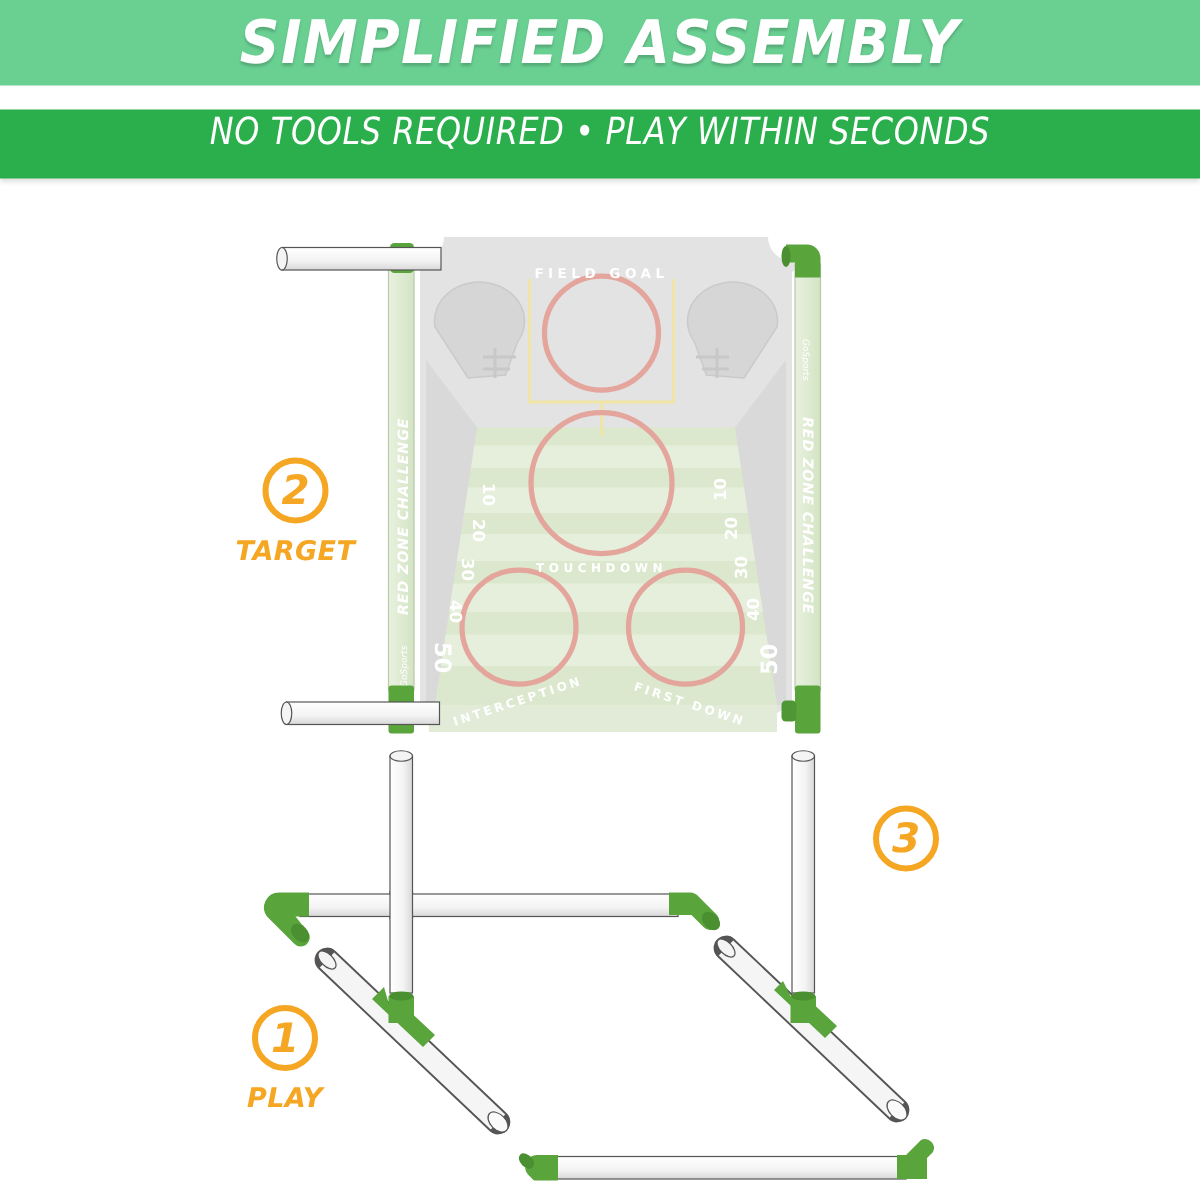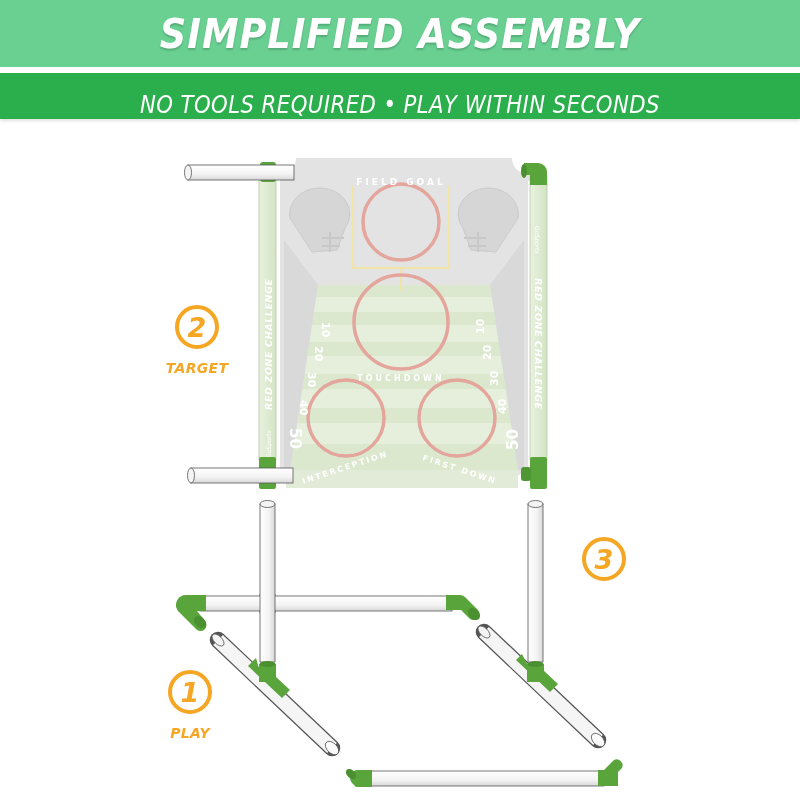--- a/index.html
+++ b/index.html
@@ -1,24 +1,24 @@
 <!DOCTYPE html>
 <html><head>
 <meta charset="utf-8">
 <style>
   html, body { margin:0; padding:0; background:#ffffff; }
   body { width:800px; height:800px; position:relative; overflow:hidden; font-family:"Liberation Sans", sans-serif; }
-  .top-band { position:absolute; left:0; top:0; width:800px; height:67px; background:#69d092; display:flex; align-items:center; justify-content:center; }
+  .top-band { position:absolute; left:0; top:0; width:800px; height:57px; background:#69d092; display:flex; align-items:center; justify-content:center; }
   .title { color:#ffffff; font-family:"DejaVu Sans", sans-serif; font-weight:bold; font-style:italic; font-size:40px; letter-spacing:1px; text-shadow:0 2px 2px rgba(0,0,0,0.18); transform:scaleX(0.92); }
-  .sub-band { position:absolute; left:0; top:73px; width:800px; height:46px; background:#2bae4c; display:flex; align-items:flex-end; justify-content:center; box-shadow:0 2px 3px rgba(0,0,0,0.12); }
+  .sub-band { position:absolute; left:0; top:73px; width:800px; height:46px; background:#2bae4c; display:flex; align-items:flex-start; justify-content:center; box-shadow:0 2px 3px rgba(0,0,0,0.12); }
   .subtitle { color:#ffffff; font-family:"DejaVu Sans", sans-serif; font-style:italic; font-size:25px; letter-spacing:0.5px; transform:scaleX(0.85); }
   .art { position:absolute; left:0; top:0; width:800px; height:800px; }
   .step { position:absolute; display:flex; flex-direction:column; align-items:center; color:#f5a623; }
   .step-num { width:40px; height:40px; border:4px solid #f5a623; border-radius:50%; display:flex; align-items:center; justify-content:center; font-family:"DejaVu Sans", sans-serif; font-weight:bold; font-style:italic; font-size:27px; color:#f5a623; box-sizing:border-box; width:44px; height:44px; }
-  .step-label { margin-top:8px; font-family:"DejaVu Sans", sans-serif; font-weight:bold; font-style:italic; font-size:14px; line-height:22px; text-align:center; color:#f5a623; letter-spacing:0.3px; }
+  .step-label { margin-top:8px; font-family:"DejaVu Sans", sans-serif; font-weight:bold; font-style:italic; font-size:18px; line-height:22px; text-align:center; color:#f5a623; letter-spacing:0.3px; }
   .step-2 { left:152px; top:305px; width:90px; }
   .step-3 { left:552px; top:537px; width:104px; }
   .step-1 { left:152px; top:670px; width:76px; }
   .txt-field { font-family:"DejaVu Sans", sans-serif; font-weight:bold; fill:#ffffff; }
 </style>
 </head>
 <body>
 
 <div class="top-band">
   <div class="title">SIMPLIFIED ASSEMBLY</div>

